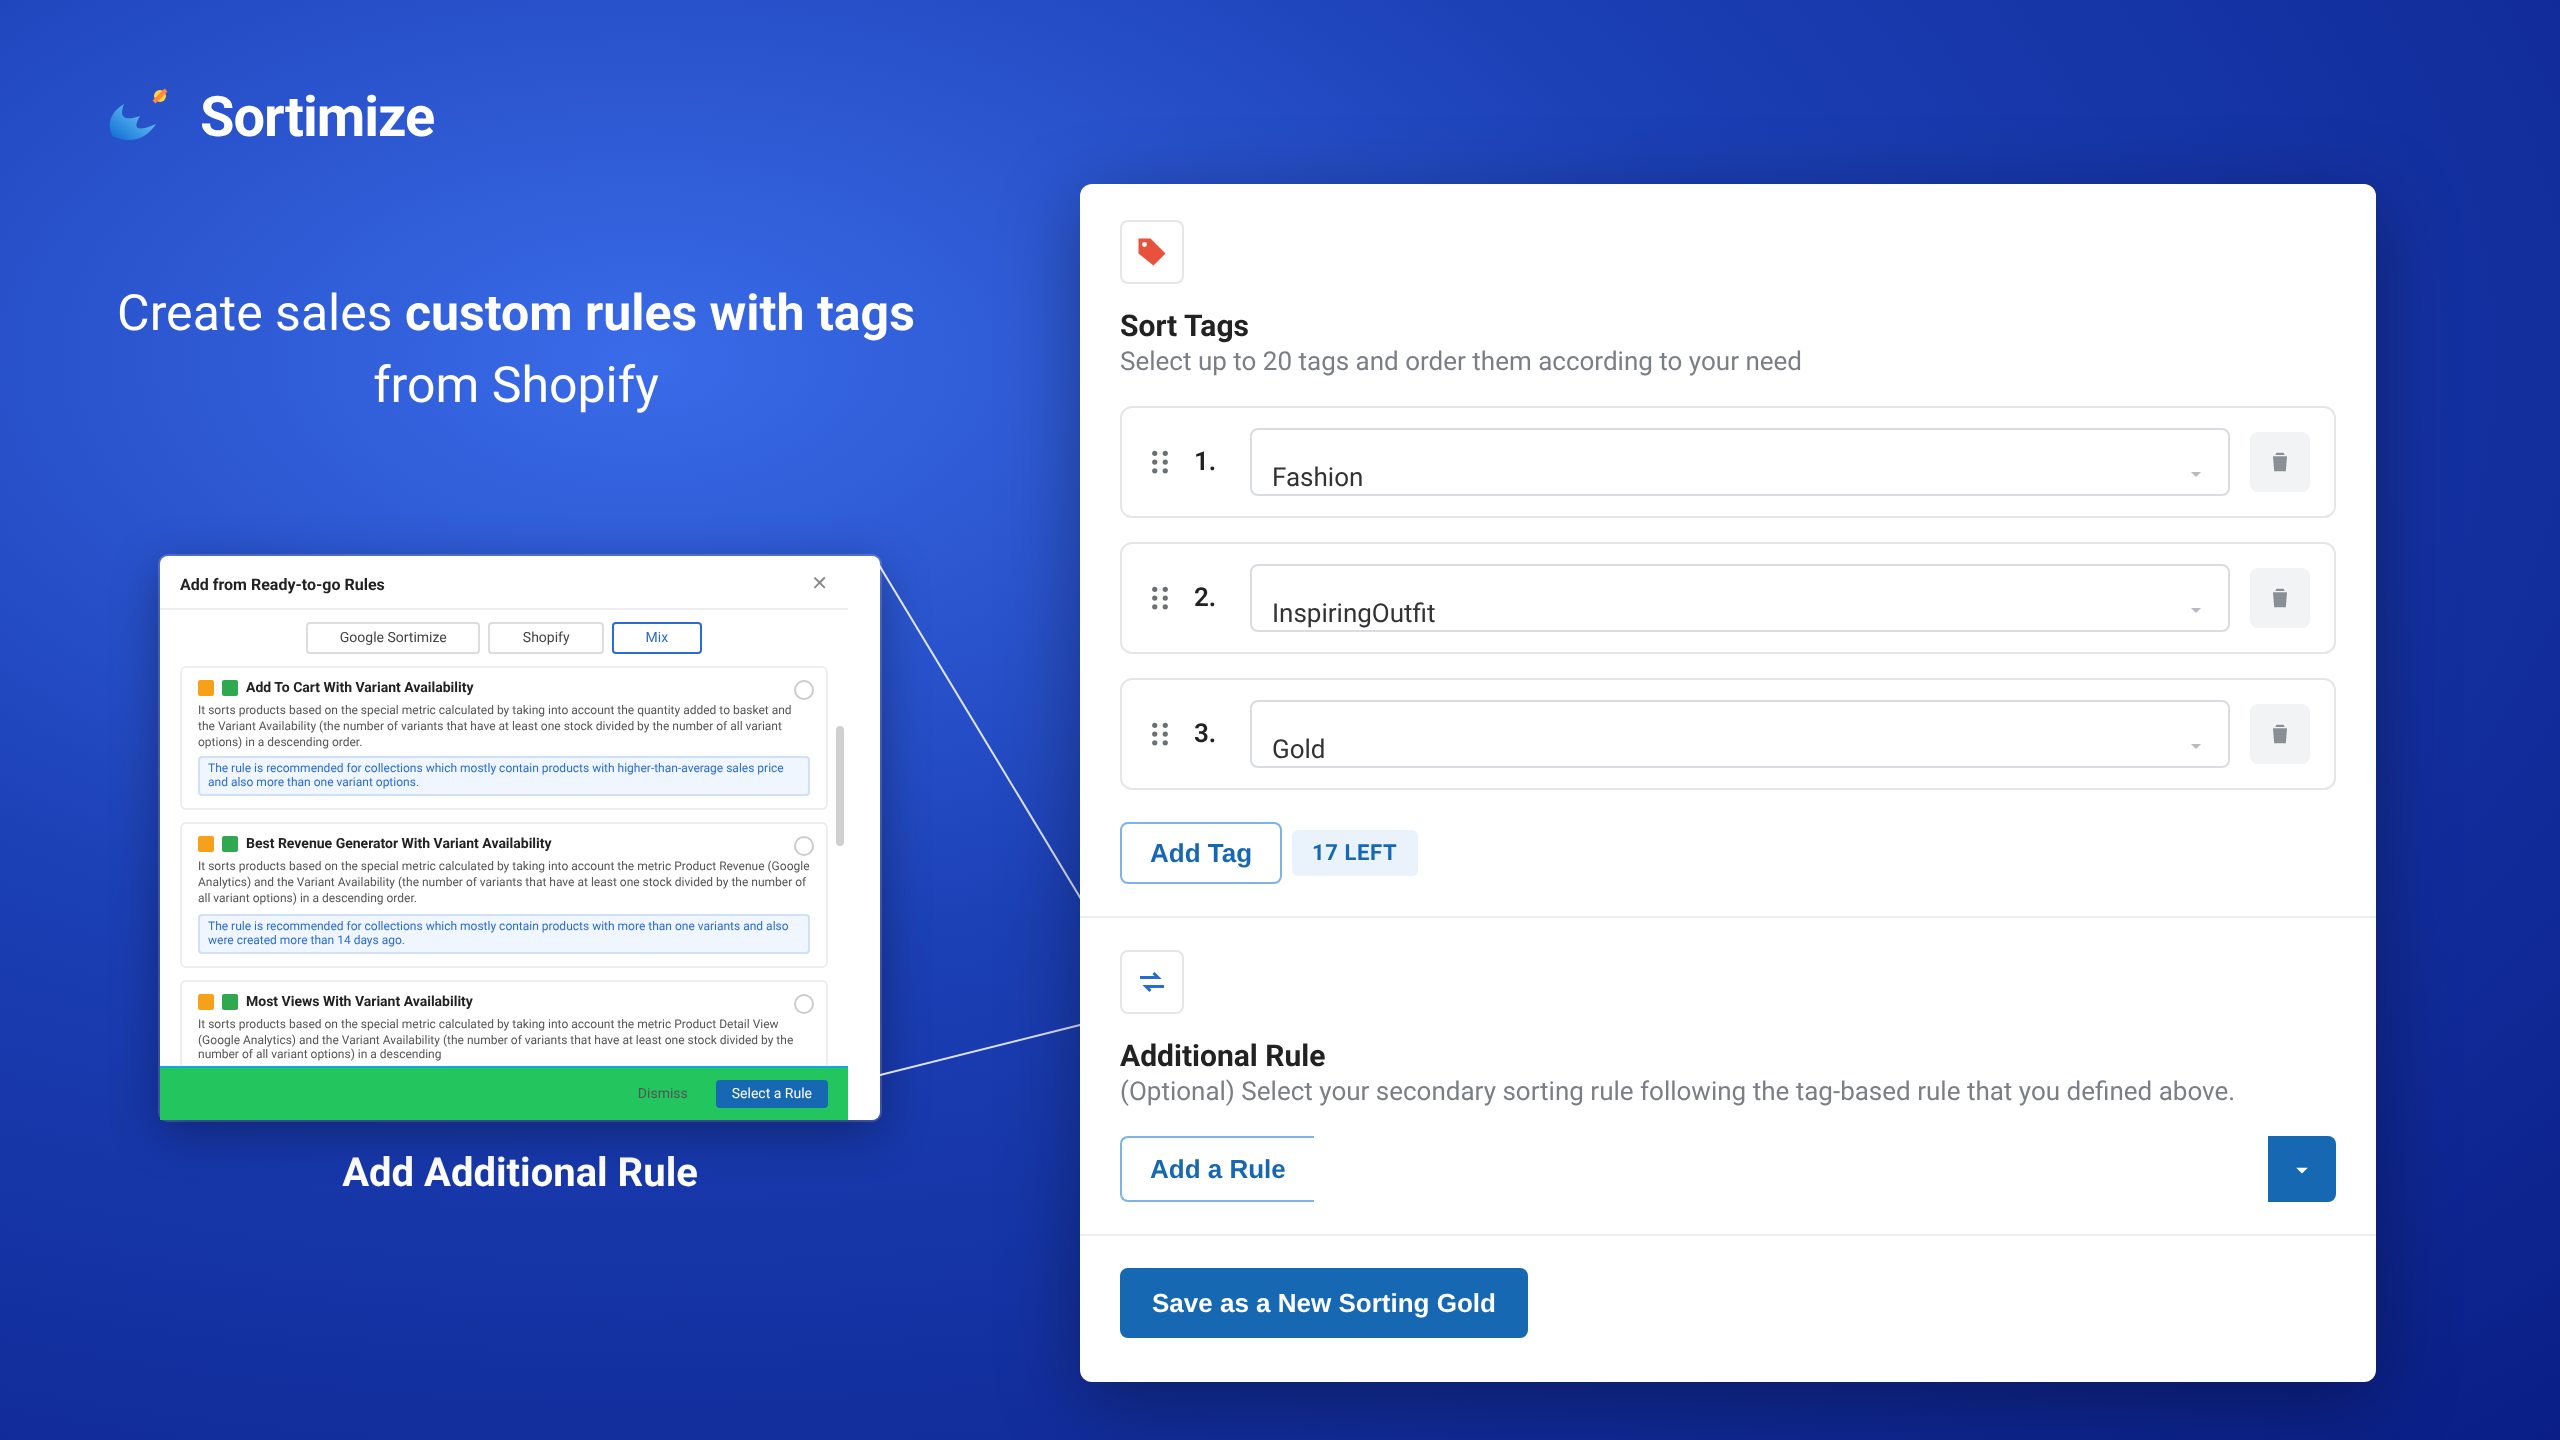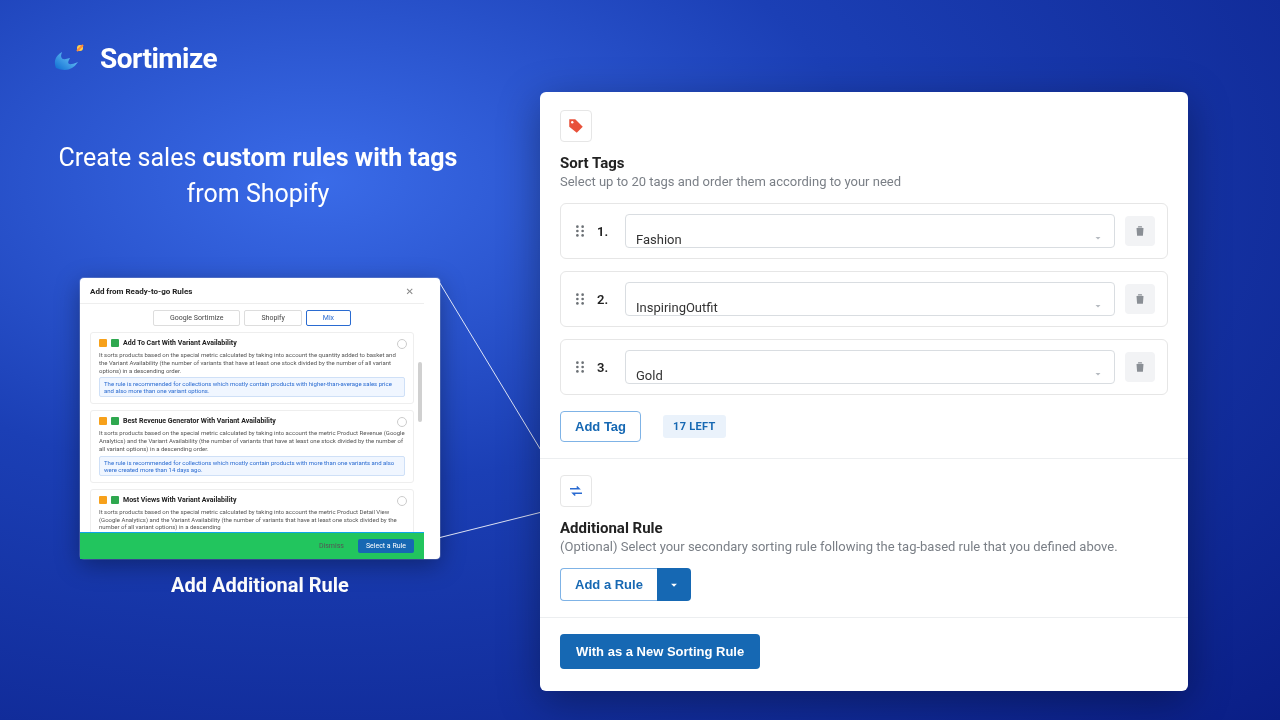--- a/index.html
+++ b/index.html
@@ -52,27 +52,27 @@
   .sec-sub { font-size:13px; color:#7a7f86; margin-top:2px; }
 
   .tag-row { display:flex; align-items:center; gap:10px; border:1px solid #e6e6e6; border-radius:6px; padding:10px 12px; margin-bottom:12px; }
   .drag { width:14px; height:14px; color:#6b7075; flex-shrink:0; cursor:grab; }
   .drag svg { display:block; }
   .idx { font-size:13px; color:#222; font-weight:600; width:18px; }
   .select { flex:1; border:1px solid #d9dde1; border-radius:4px; height:34px; display:flex; align-items:flex-end; justify-content:space-between; padding:0 10px; font-size:13px; color:#333; background:#fff; cursor:pointer; }
   .chev { color:#b5bac0; }
   .del { width:30px; height:30px; border-radius:4px; background:#f2f3f5; display:flex; align-items:center; justify-content:center; color:#8a8f95; cursor:pointer; }
 
-  .addrow { display:flex; align-items:center; gap:22px; margin:16px 0 6px 0; }
+  .addrow { display:flex; align-items:center; gap:5px; margin:16px 0 6px 0; }
   .btn-outline-blue { border:1px solid #7fb3e6; color:#1668b3; background:#fff; border-radius:4px; padding:7px 14px; font-size:13px; font-weight:600; cursor:pointer; }
   .left-badge { background:#eaf2fb; color:#1668b3; font-size:11px; font-weight:700; padding:5px 10px; border-radius:3px; letter-spacing:0.3px; }
 
   .divider { height:1px; background:#eceef0; margin:16px -20px; }
 
-  .rule-actions { display:flex; gap:0; margin-top:12px; }
+  .rule-actions { display:flex; gap:0; margin-top:12px;justify-content:space-between; }
   .btn-addrule { border:1px solid #7fb3e6; color:#1668b3; background:#fff; border-radius:4px 0 0 4px; padding:8px 14px; font-size:13px; font-weight:600; cursor:pointer; border-right:none; }
   .btn-chev { background:#1668b3; color:#fff; border-radius:0 4px 4px 0; width:34px; display:flex; align-items:center; justify-content:center; cursor:pointer; }
 
   .btn-primary { background:#1668b3; color:#fff; border:none; border-radius:4px; padding:10px 16px; font-size:13px; font-weight:600; cursor:pointer; }
 
   
   .connector { position:absolute; pointer-events:none; }
 </style>
 </head>
 <body>
@@ -275,16 +275,16 @@
       <button class="btn-addrule">Add a Rule</button>
       <div class="btn-chev">
           <svg width="14" height="14" viewBox="0 0 24 24">
             <path fill="currentColor" d="M7 10l5 5 5-5z"></path>
           </svg>
         </div>
     </div>
 
     <div class="divider"></div>
 
-    <button class="btn-primary">With as a New Sorting Rule</button>
+    <button class="btn-primary">Save as a New Sorting Gold</button>
   </div>
 
 </div>
 
 </body></html>

